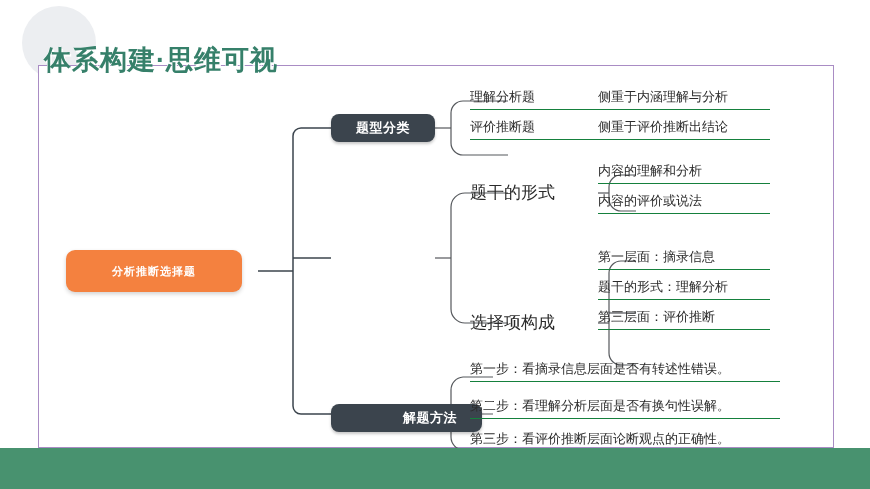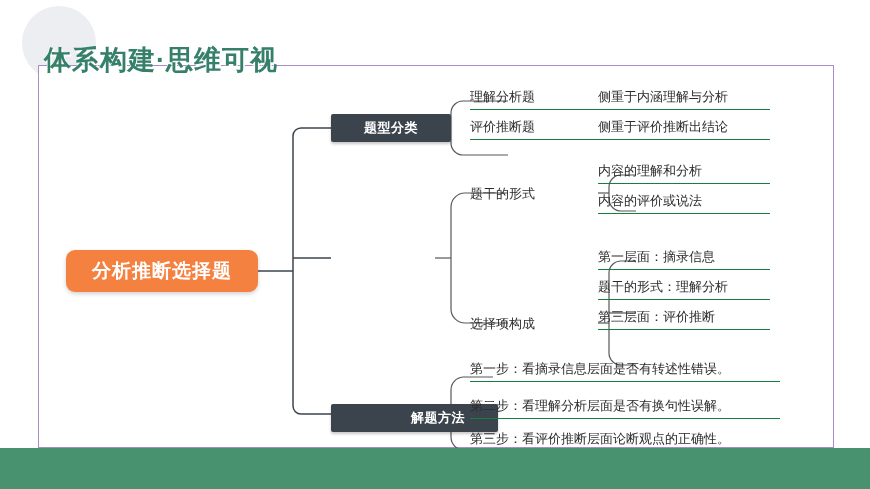--- a/index.html
+++ b/index.html
@@ -45,48 +45,49 @@
     background:#48926f;
   }
 
   
   .map{position:absolute;left:38px;top:65px;width:796px;height:383px;}
   .map svg{position:absolute;left:0;top:0;width:796px;height:383px;}
 
   
   .node-root{
     position:absolute;
-    left:28px;top:185px;width:192px;height:42px;
+    left:28px;top:185px;width:176px;height:42px;
     background:#f4813f;
     border-radius:9px;
     display:flex;align-items:center;justify-content:center;
-    color:#ffffff;font-size:19px;font-weight:bold;
+    color:#ffffff;font-size:11px;font-weight:bold;
     letter-spacing:1px;
     box-shadow:0 2px 4px rgba(0,0,0,0.18);
   }
 
   
   .node-l1{
-    position:absolute;width:120px;height:28px;left:293px;
+    position:absolute;width:104px;height:28px;left:293px;
     background:#3b444d;
-    border-radius:2px;
+    border-radius:8px;
     display:flex;align-items:center;justify-content:center;
     color:#ffffff;font-size:13px;font-weight:bold;letter-spacing:0.5px;
     box-shadow:0 2px 3px rgba(0,0,0,0.22);
   }
   .n1-a{top:49px;}
   .n1-b{top:179px;}
   .n1-c{top:339px;padding-left:47px;}
 
   
   .node-l2{
     position:absolute;
-    font-size:13px;color:#2b2b2b;
+    font-size:17px;color:#2b2b2b;
     white-space:nowrap;
     line-height:18px;
+    font-family:Liberation Mono, monospace;
   }
 
   
   .leaf{
     position:absolute;
     font-size:13px;color:#2b2b2b;
     white-space:nowrap;
     padding-bottom:3px;
     border-bottom:1px solid #15803d;
     line-height:19px;

